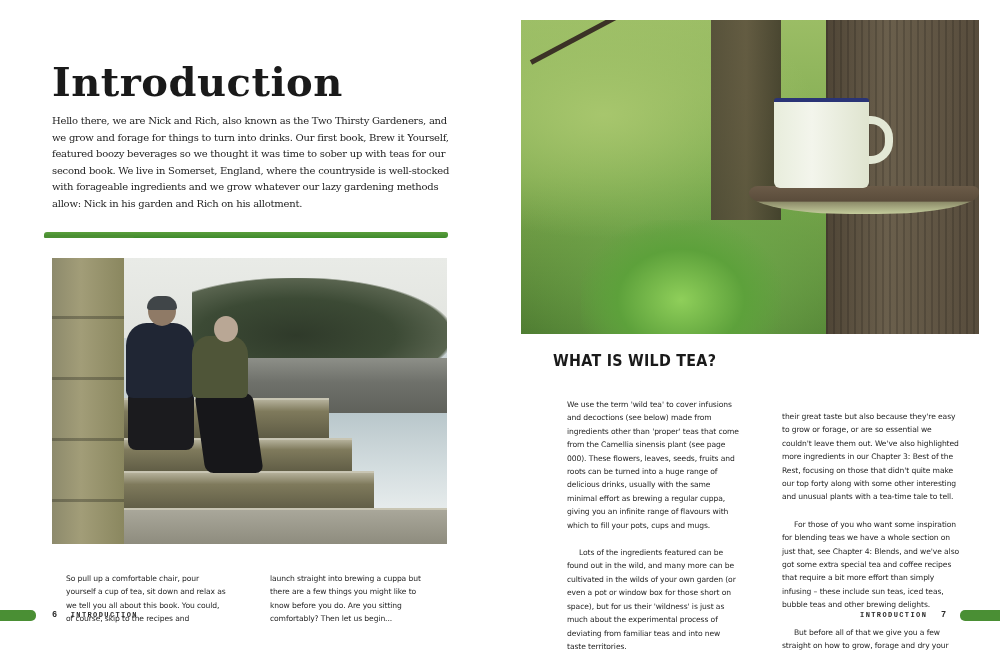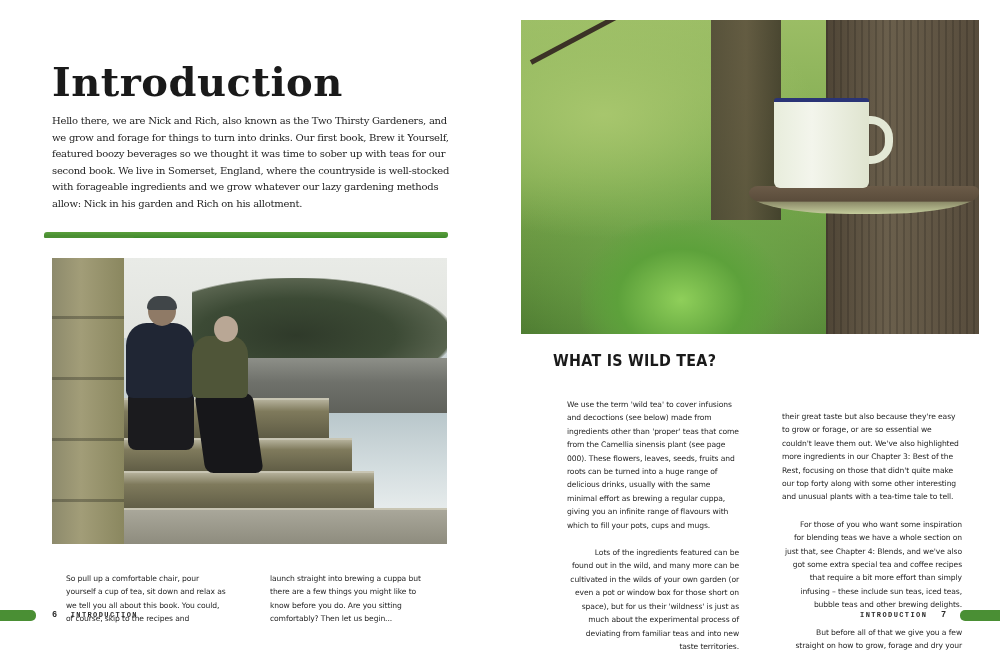--- a/index.html
+++ b/index.html
@@ -144,21 +144,21 @@
 
   .wild-title {
     position: absolute; left: 553px; top: 352px;
     font-family: "DejaVu Sans", sans-serif; font-weight: bold;
     font-size: 15.5px; letter-spacing: 0.3px; color: #1a1a1a;
     transform: scaleX(0.92); transform-origin: left;
   }
   .right-col-1 { left: 553px; top: 384px; width: 200px; }
   .right-col-2 { left: 768px; top: 396px; width: 208px; }
   .body-col p { margin: 14px; }
-  .body-col p.indent { text-indent: 12px; text-align: right; }
+  .body-col p.indent { text-indent: 12px; }
 </style>
 </head>
 <body>
 
 <div class="page page-left">
   <h1 class="intro-title">Introduction</h1>
   <p class="intro-lead">Hello there, we are Nick and Rich, also known as the Two Thirsty Gardeners, and we grow and forage for things to turn into drinks. Our first book, Brew it Yourself, featured boozy beverages so we thought it was time to sober up with teas for our second book. We live in Somerset, England, where the countryside is well-stocked with forageable ingredients and we grow whatever our lazy gardening methods allow: Nick in his garden and Rich on his allotment.</p>
   <div class="green-rule"></div>
 
   <div class="photo photo-men">

